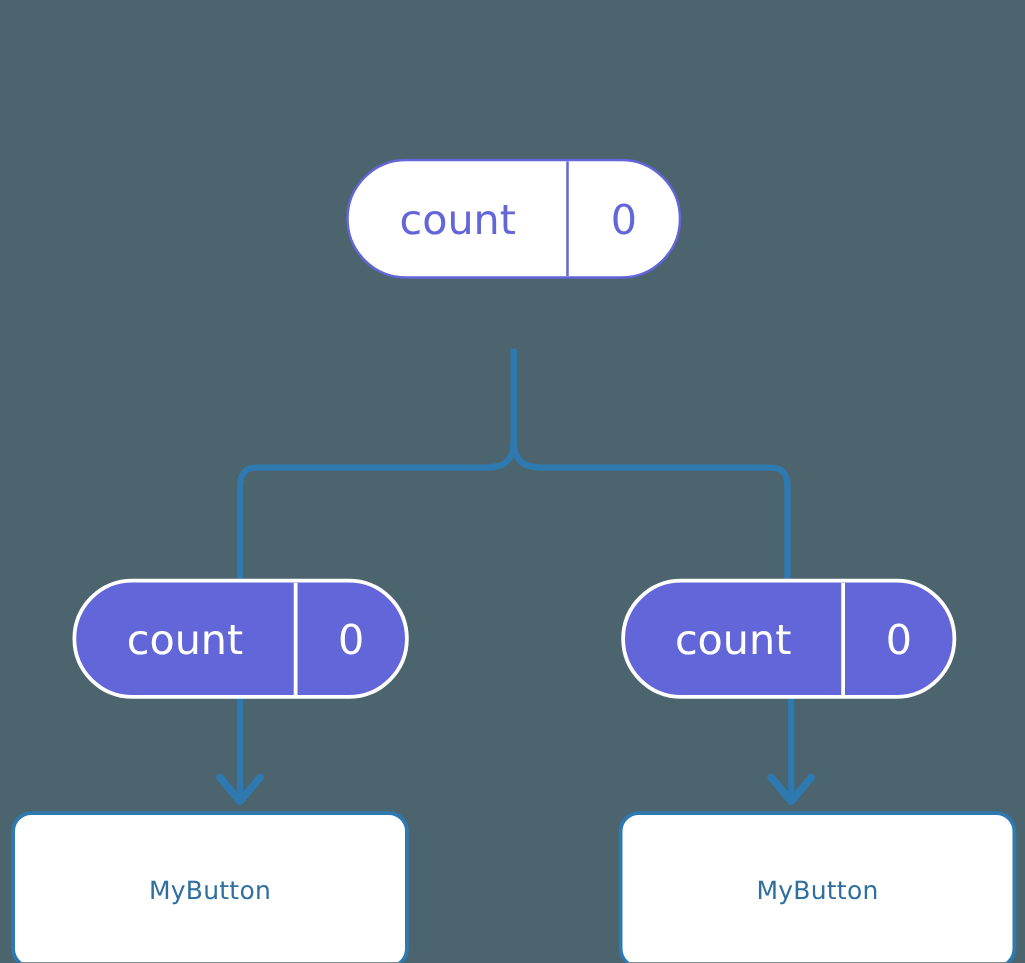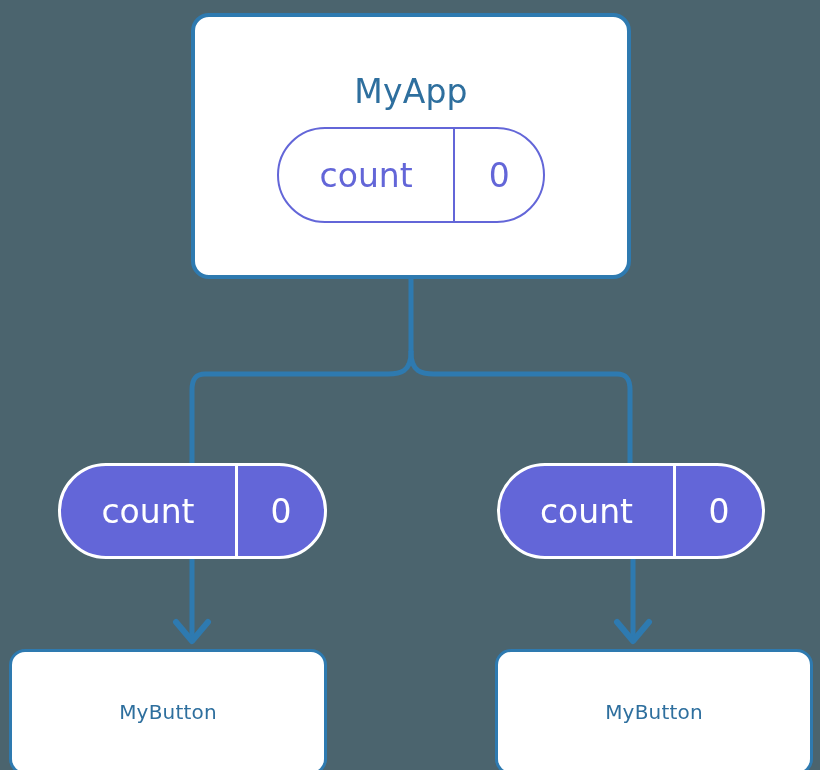--- a/index.html
+++ b/index.html
@@ -135,23 +135,20 @@
 
     <path d="M 411 352 C 411 372, 422 374, 434 374 L 617 374 C 627 374, 630 380, 630 390 L 630 472" stroke="#2e7ab0" stroke-width="5" fill="none" stroke-linecap="round" stroke-linejoin="round"></path>
 
     <path d="M 192 558 L 192 641" stroke="#2e7ab0" stroke-width="5" fill="none" stroke-linecap="butt"></path>
     <path d="M 176 622 L 192 641 L 208 622" stroke="#2e7ab0" stroke-width="6" fill="none" stroke-linecap="round" stroke-linejoin="round"></path>
 
     <path d="M 633 558 L 633 641" stroke="#2e7ab0" stroke-width="5" fill="none" stroke-linecap="butt"></path>
     <path d="M 617 622 L 633 641 L 649 622" stroke="#2e7ab0" stroke-width="6" fill="none" stroke-linecap="round" stroke-linejoin="round"></path>
   </svg>
 
-  <div id="app-card" class="comp-box">
-    <div class="comp-title">MyApp</div>
-  </div>
 
   <div id="pill-root" class="state-pill pill-hollow">
     <div class="pill-key">count</div>
     <div class="pill-val">0</div>
   </div>
 
   <div id="pill-left" class="state-pill pill-filled">
     <div class="pill-key">count</div>
     <div class="pill-val">0</div>
   </div>

